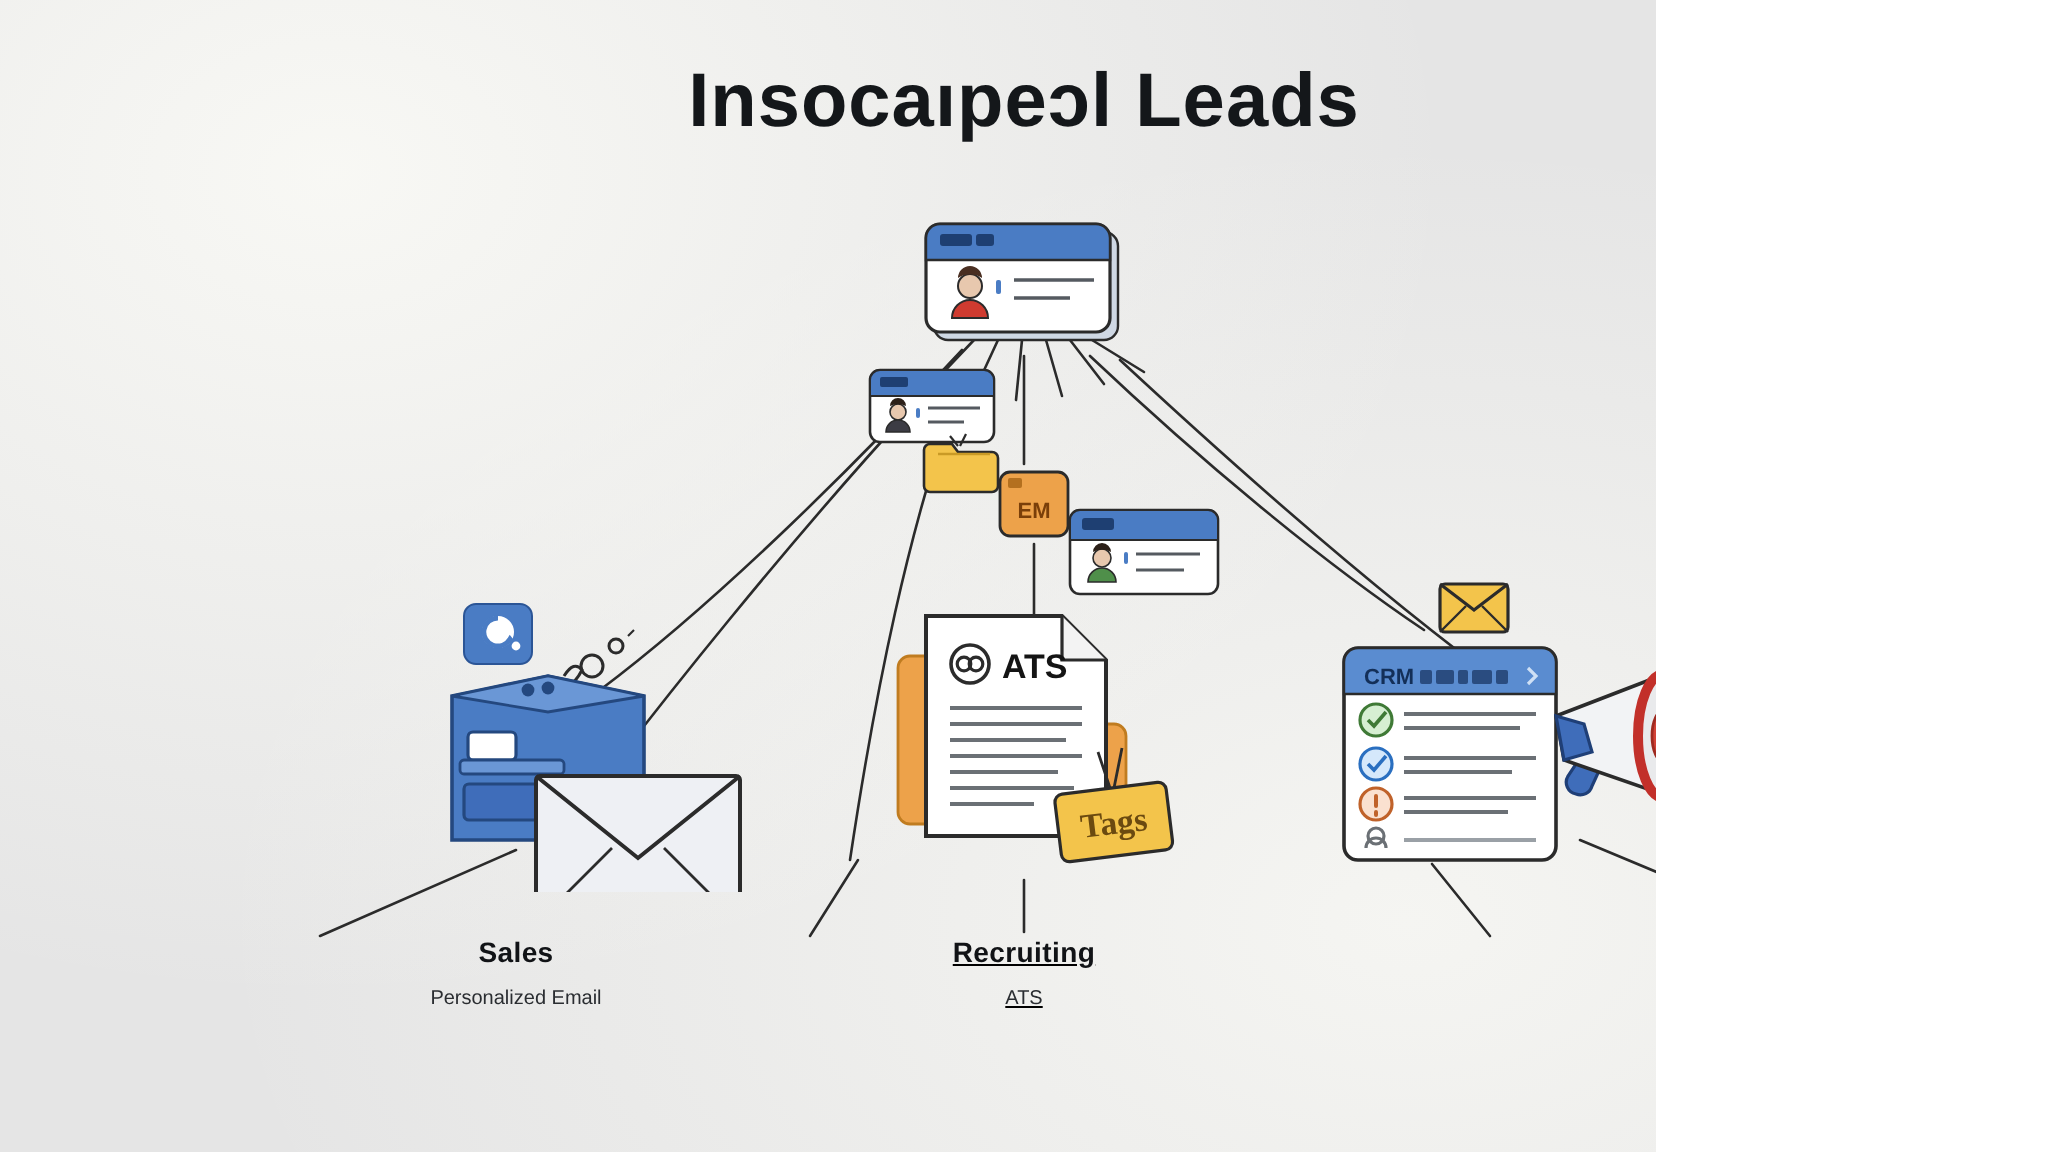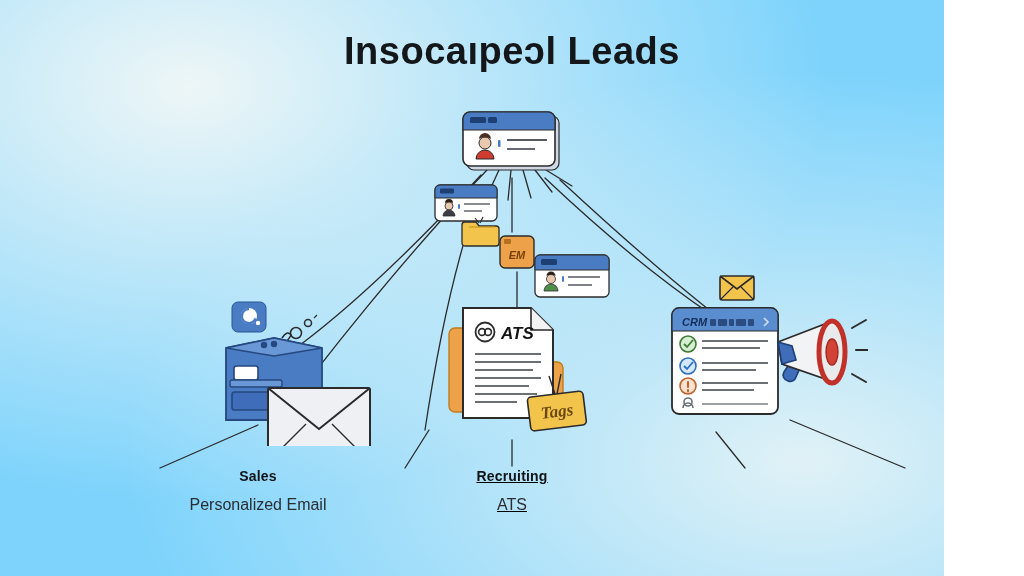--- a/index.html
+++ b/index.html
@@ -6,23 +6,23 @@
   html, body {
     margin: 0;
     padding: 0;
     background: #ffffff;
   }
   body {
     font-family: "Liberation Sans", sans-serif;
   }
   #canvas {
     position: relative;
-    width: 944px;
+    width: 828px;
     height: 576px;
-    background: #7dd3fc;
+    background: #e5e5e5;
     overflow: hidden;
   }
   #canvas::before {
     content: "";
     position: absolute;
     inset: 0;
     background:
       radial-gradient(ellipse at 20% 15%, rgba(250,250,246,0.9) 0%, rgba(253,253,252,0) 60%),
       radial-gradient(ellipse at 85% 80%, rgba(249,249,245,0.8) 0%, rgba(253,253,252,0) 60%);
     pointer-events: none;
@@ -45,37 +45,37 @@
   
   svg.layer {
     position: absolute;
     top: 0; left: 0;
     width: 1024px;
     height: 576px;
     overflow: visible;
   }
   svg.lines { z-index: 1; }
 
-  .node { position: absolute; z-index: 3; font-style: italic; }
+  .node { position: absolute; z-index: 3; }
 
   
   .label-block {
     position: absolute;
     z-index: 5;
     text-align: center;
   }
   .label-title {
     font-size: 14px;
     font-weight: bold;
     color: #111316;
     letter-spacing: 0.2px;
     white-space: nowrap;
   }
   .label-sub {
-    font-size: 16px;
+    font-size: 10px;
     color: #2a2d31;
     margin-top: 9px;
     line-height: 1.45;
     white-space: nowrap;
   }
 </style>
 </head>
 <body>
 
 <div id="canvas">
@@ -234,21 +234,21 @@
       </g>
 
       <g transform="rotate(-7 112 112)">
         <rect x="84" y="94" width="56" height="34" rx="4" fill="#f3c44b" stroke="#2b2b2b" stroke-width="1.6"></rect>
         <text x="112" y="117" text-anchor="middle" font-family="Liberation Serif, serif" font-size="17" font-weight="bold" fill="#6b4a10">Tags</text>
       </g>
       <path d="M104,76 l6,18 M116,74 l-4,20" stroke="#2b2b2b" stroke-width="1.4" fill="none"></path>
     </svg>
   </div>
 
-  <div class="node" style="left:668px; top:274px;">
+  <div class="node" style="left:668px; top:290px;">
     <svg width="200" height="150" viewBox="0 0 200 150">
 
       <g transform="translate(52,2)">
         <rect x="0" y="0" width="34" height="24" rx="2.5" fill="#f3c44b" stroke="#2b2b2b" stroke-width="1.6"></rect>
         <path d="M0,0 L17,13 L34,0" fill="none" stroke="#2b2b2b" stroke-width="1.6"></path>
         <path d="M0,24 L13,11 M34,24 L21,11" fill="none" stroke="#2b2b2b" stroke-width="1.2"></path>
       </g>
 
       <rect x="4" y="34" width="106" height="106" rx="7" fill="#ffffff" stroke="#2b2b2b" stroke-width="1.8"></rect>
       <path d="M4,41 a7,7 0 0 1 7,-7 h92 a7,7 0 0 1 7,7 v16 h-106 z" fill="#5a8cd0" stroke="#2b2b2b" stroke-width="1.2"></path>

